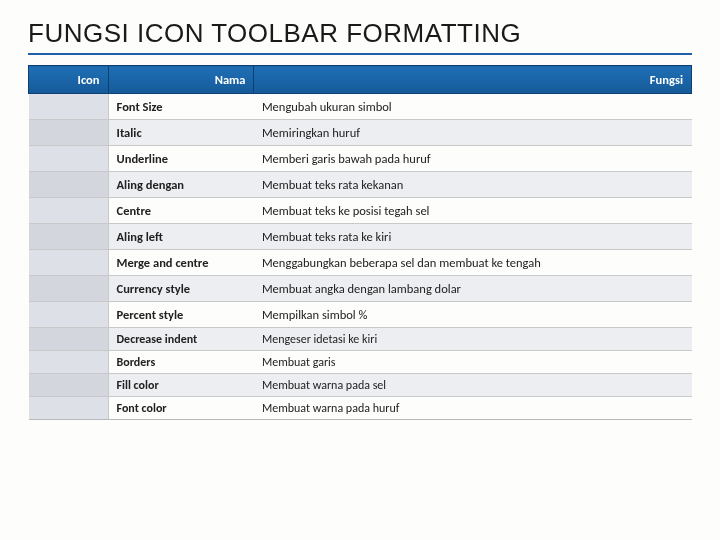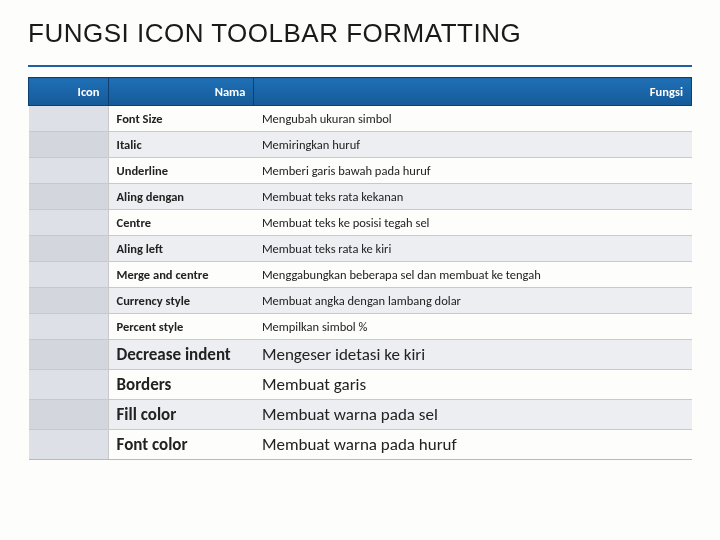--- a/index.html
+++ b/index.html
@@ -18,21 +18,21 @@
     height: 540px;
     padding: 18px 28px 8px 28px;
     position: relative;
   }
   .title {
     font-size: 26px;
     font-weight: 500;
     letter-spacing: 0.5px;
     color: #1a1a1a;
     border-bottom: 2px solid #1f5fa8;
-    padding-bottom: 16px;
+    padding-bottom: 4px;
     margin: 0 0 10px 0;
     font-family: "Calibri Light", "Segoe UI Light", Arial, sans-serif;
   }
   table {
     width: 100%;
     border-collapse: collapse;
     table-layout: fixed;
     font-size: 12.5px;
   }
   thead th {
@@ -54,21 +54,21 @@
   col.c-icon { width: 12%; }
   col.c-nama { width: 22%; }
   col.c-fungsi { width: 66%; }
   .icon-cell {
     background: #dde0e6 !important;
     border-right: 1px solid #c9c9c9;
   }
   tbody tr:nth-child(even) .icon-cell { background: #d3d6dd !important; }
   tbody tr:last-child td { border-bottom: 1px solid #b9b9b9; }
   .nama { font-weight: 600; }
-  .small td { font-size: 17px; padding-top:4px; padding-bottom:4px; }
+  .small td { font-size: 12px; padding-top:4px; padding-bottom:4px; }
 </style>
 </head>
 <body>
 
 <div class="slide">
   <h1 class="title">FUNGSI ICON TOOLBAR FORMATTING</h1>
 
   <table>
     <colgroup>
       <col class="c-icon">

